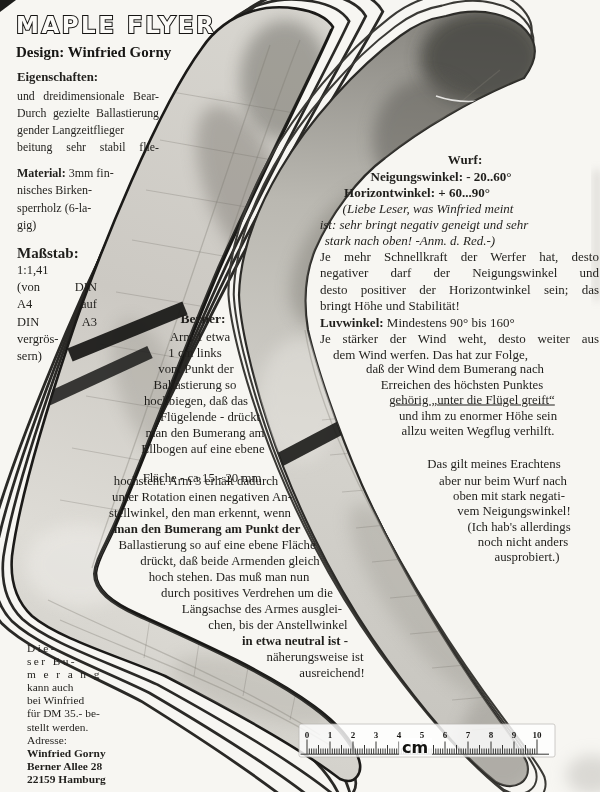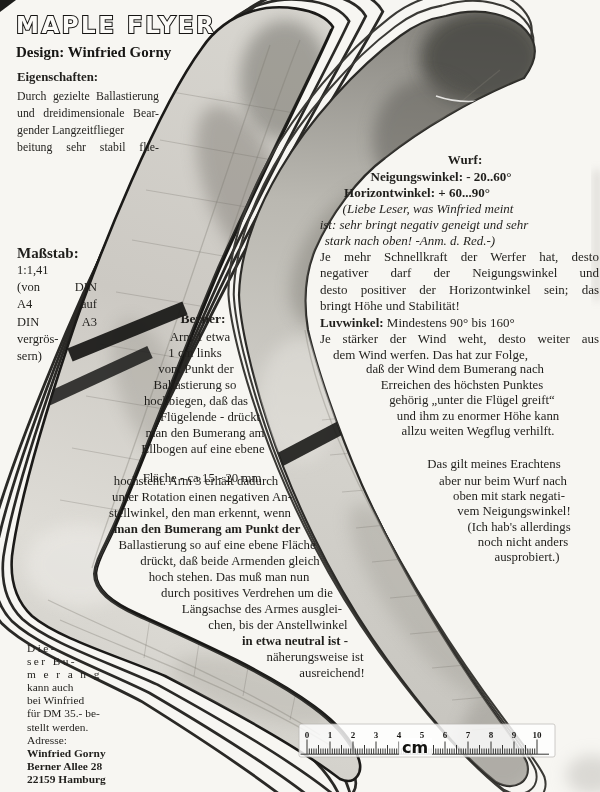--- a/index.html
+++ b/index.html
@@ -170,26 +170,32 @@
     </g>
   </svg>
 
   <svg class="abs" style="left:10px;top:4px" width="240" height="64">
     <text x="6" y="29" class="title-text" font-size="23" fill="#fbfaf7" stroke="#161513" stroke-width="2" paint-order="stroke">MAPLE FLYER</text>
     <text x="6" y="53" style="font:bold 15px &quot;Liberation Serif&quot;,serif" fill="#171614">Design: Winfried Gorny</text>
   </svg>
 
   <div class="abs heading" style="left:17px;top:70px;font-size:12.8px">Eigenschaften:</div>
   <div class="abs" id="eigen-lines" style="left:17px;top:88px">
+      <div class="ln just">und dreidimensionale Bear-</div>
       <div class="ln just">Durch gezielte Ballastierung</div>
-      <div class="ln just">und dreidimensionale Bear-</div>
       <div class="ln">gender Langzeitflieger</div>
       <div class="ln just">beitung sehr stabil flie-</div>
     </div>
 
+  <div class="abs" id="material-lines" style="left:17px;top:165px">
+      <div class="ln"><b>Material:</b> 3mm fin-</div>
+      <div class="ln">nisches Birken-</div>
+      <div class="ln">sperrholz (6-la-</div>
+      <div class="ln">gig)</div>
+    </div>
 
   <div class="abs heading" style="left:17px;top:245px;font-size:15px">Maßstab:</div>
   <div class="abs" id="massstab-lines" style="left:17px;top:262px">
       <div class="ln">1:1,41</div>
       <div class="ln just">(von DIN</div>
       <div class="ln just">A4 auf</div>
       <div class="ln just">DIN A3</div>
       <div class="ln">vergrös-</div>
       <div class="ln">sern)</div>
     </div>
@@ -233,22 +239,22 @@
       <div class="ln just">negativer darf der Neigungswinkel und</div>
       <div class="ln just">desto positiver der Horizontwinkel sein; das</div>
       <div class="ln">bringt Höhe und Stabilität!</div>
       <div class="ln"><b>Luvwinkel:</b> Mindestens 90° bis 160°</div>
       <div class="ln just">Je stärker der Wind weht, desto weiter aus</div>
       <div class="ln ind">dem Wind werfen. Das hat zur Folge,</div>
     </div>
   <div class="abs" id="wurf-taper" style="left:0;top:0">
       <div class="ln cpos" style="left: 455px; top: 369px;">daß der Wind dem Bumerang nach</div>
       <div class="ln cpos" style="left: 462px; top: 385px;">Erreichen des höchsten Punktes</div>
-      <div class="ln cpos" style="left: 472px; top: 400px;">gehörig „unter die Flügel greift“</div>
-      <div class="ln cpos" style="left: 478px; top: 416px;">und ihm zu enormer Höhe kann</div>
+      <div class="ln cpos" style="left: 472px; top: 400px; text-decoration: underline;">gehörig „unter die Flügel greift“</div>
+      <div class="ln cpos" style="left: 478px; top: 416px;">und ihm zu enormer Höhe sein</div>
       <div class="ln cpos" style="left: 478px; top: 431px;">allzu weiten Wegflug verhilft.</div>
     </div>
   <div class="abs" id="wurf-note" style="left:0;top:0">
       <div class="ln cpos" style="left: 494px; top: 464px;">Das gilt meines Erachtens</div>
       <div class="ln cpos" style="left: 503px; top: 481px;">aber nur beim Wurf nach</div>
       <div class="ln cpos" style="left: 509px; top: 496px;">oben mit stark negati-</div>
       <div class="ln cpos" style="left: 514px; top: 511px;">vem Neigungswinkel!</div>
       <div class="ln cpos" style="left: 519px; top: 527px;">(Ich hab's allerdings</div>
       <div class="ln cpos" style="left: 523px; top: 542px;">noch nicht anders</div>
       <div class="ln cpos" style="left: 527px; top: 557px;">ausprobiert.)</div>

